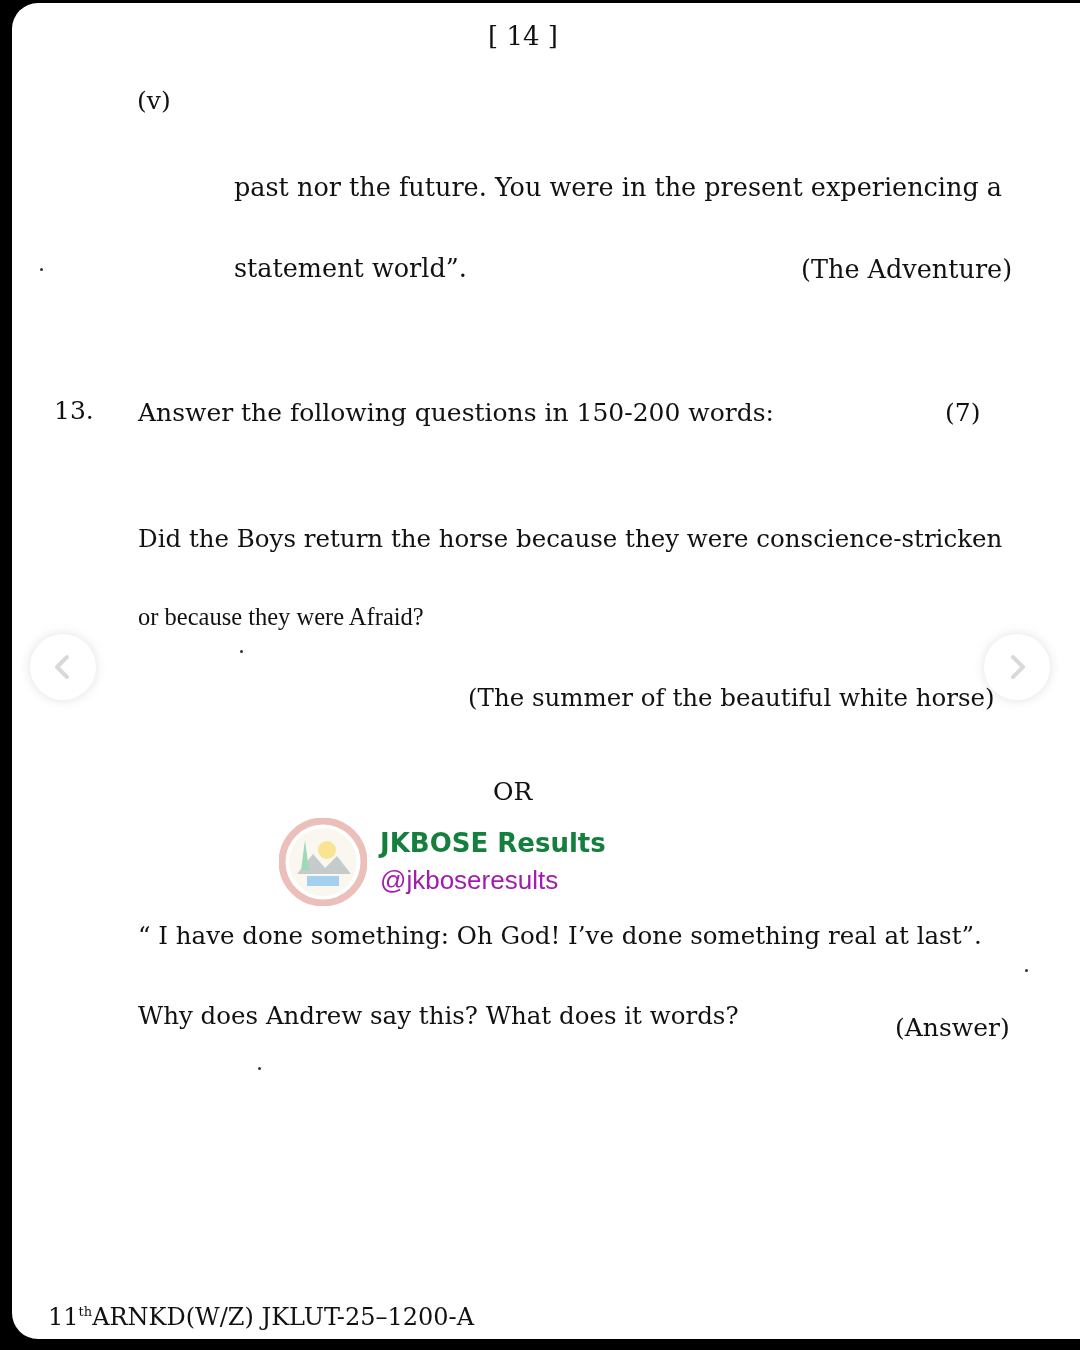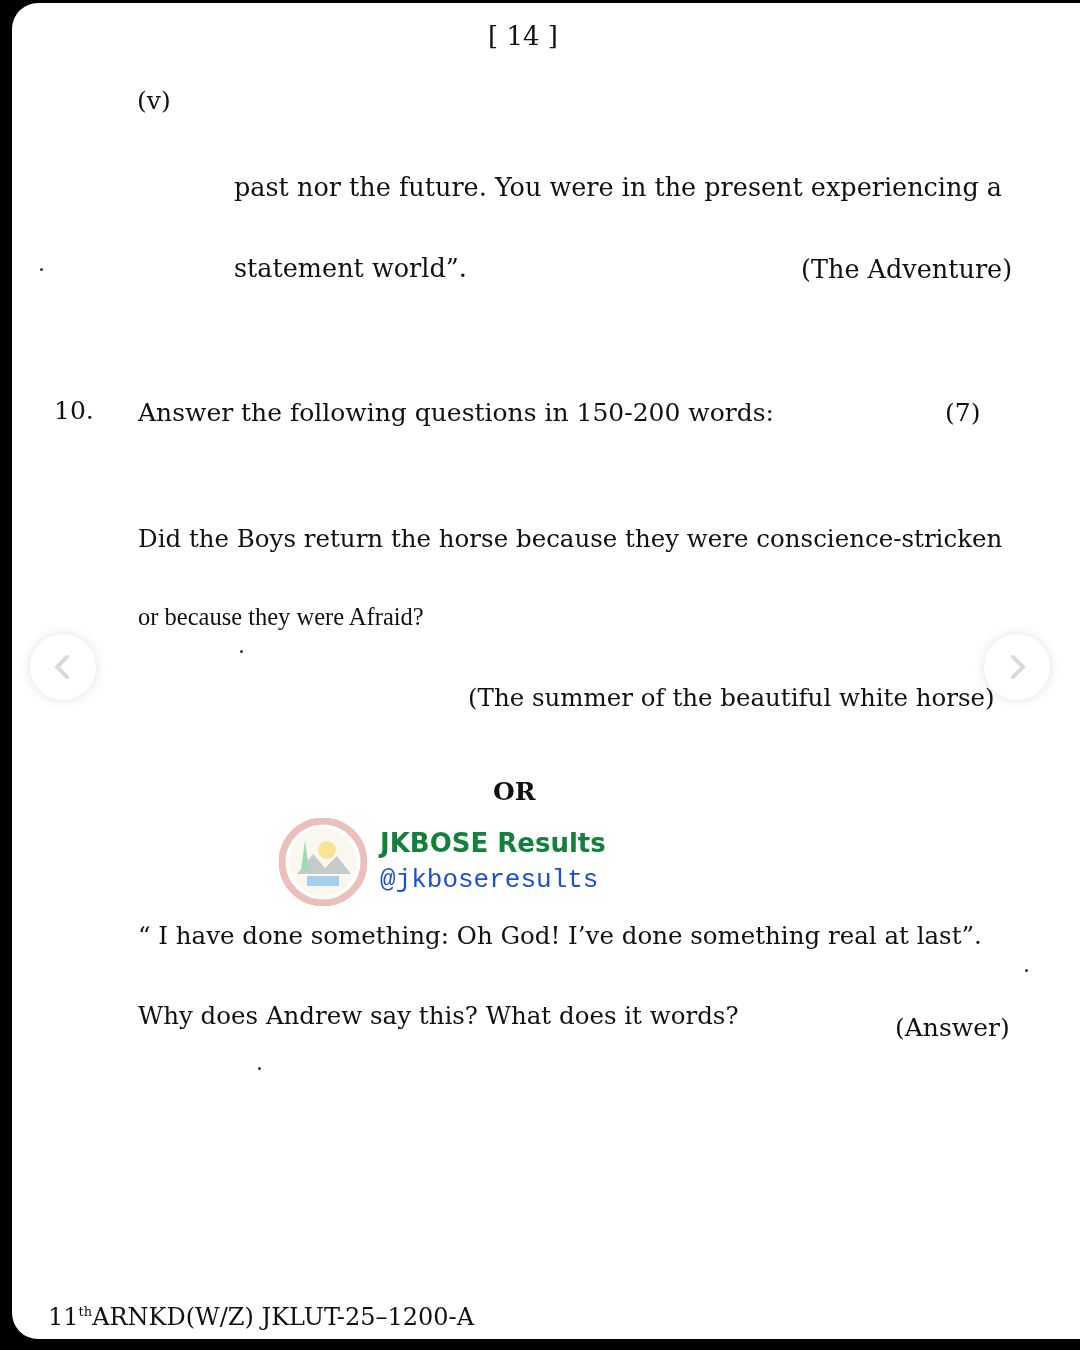--- a/index.html
+++ b/index.html
@@ -2,44 +2,44 @@
 <html><head>
 <meta charset="utf-8">
 <style>
   html,body{margin:0;padding:0;}
   body{width:1080px;height:1350px;background:#000;position:relative;overflow:hidden;}
   .page{position:absolute;left:12px;top:3px;width:1058px;height:1336px;background:#fff;border-radius:26px;overflow:hidden;padding-left:43px;}
   .t{position:absolute;font-family:"DejaVu Serif",serif;color:#111;font-size:25px;white-space:nowrap;}
   .nav{position:absolute;width:66px;height:66px;border-radius:50%;background:#fff;box-shadow:0 0 12px rgba(0,0,0,0.12);top:634px;}
   .nav svg{position:absolute;left:19px;top:19px;}
   .wm-title{position:absolute;font-family:"DejaVu Sans",sans-serif;color:#15803d;font-size:26px;font-weight:bold;}
-  .wm-handle{position:absolute;font-family:Liberation Mono, monospace;color:#1d4ed8;font-size:26px;}
+  .wm-handle{position:absolute;font-family:Liberation Sans, sans-serif;color:#a21caf;font-size:26px;}
   .dot{position:absolute;width:3px;height:3px;background:#333;border-radius:50%;}
 </style>
 </head>
 <body>
 
 <div class="page">
 
   <div class="t" style="left:476px;top:18px;font-size:26px;">[ 14 ]</div>
 
   <div class="t" style="left:125px;top:83px;">(v)</div>
   <div class="t" style="left:222px;top:169px;font-size:25.5px;">past nor the future. You were in the present experiencing a</div>
   <div class="t" style="left:222px;top:250px;font-size:25.5px;">statement world”.</div>
   <div class="t" style="left:765px;top:251px;font-size:25.5px;margin-left:24px;">(The Adventure)</div>
 
-  <div class="t" style="left:42px;top:393px;">10.</div>
+  <div class="t" style="left:42px;top:393px;">13.</div>
   <div class="t" style="left:126px;top:395px;">Answer the following questions in 150-200 words:</div>
   <div class="t" style="left:933px;top:395px;">(7)</div>
 
   <div class="t" style="left:126px;top:521px;font-size:24.5px;">Did the Boys return the horse because they were conscience-stricken</div>
   <div class="t" style="left:126px;top:600px;font-size:24.5px;font-family:Liberation Serif, serif;">or because they were Afraid?</div>
   <div class="t" style="left:456px;top:680px;font-size:24.5px;">(The summer of the beautiful white horse)</div>
 
-  <div class="t" style="left:481px;top:774px;font-weight:bold;font-size:25px;">OR</div>
+  <div class="t" style="left:481px;top:774px;font-weight:normal;font-size:25px;">OR</div>
 
   <div style="position:absolute;left:267px;top:815px;width:88px;height:88px;opacity:0.45;">
     <svg width="88" height="88" viewBox="0 0 88 88">
       <circle cx="44" cy="44" r="41" fill="none" stroke="#c0392b" stroke-width="7" opacity="0.7"></circle>
       <circle cx="44" cy="44" r="34" fill="#f6efe0"></circle>
       <circle cx="48" cy="32" r="9" fill="#f1c40f"></circle>
       <path d="M18 56 L34 36 L46 50 L58 38 L72 56 Z" fill="#7f8c8d"></path>
       <path d="M26 22 L30 52 L22 52 Z" fill="#27ae60"></path>
       <rect x="28" y="58" width="32" height="10" fill="#3498db"></rect>
     </svg>

